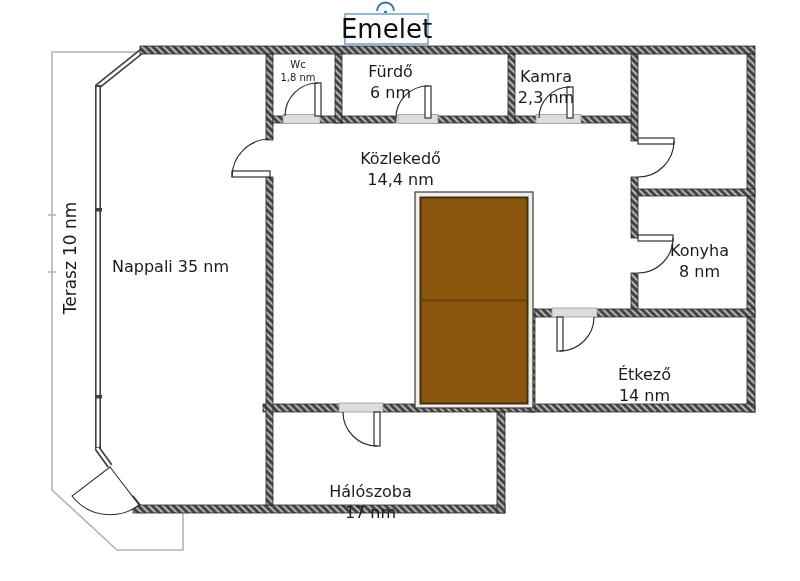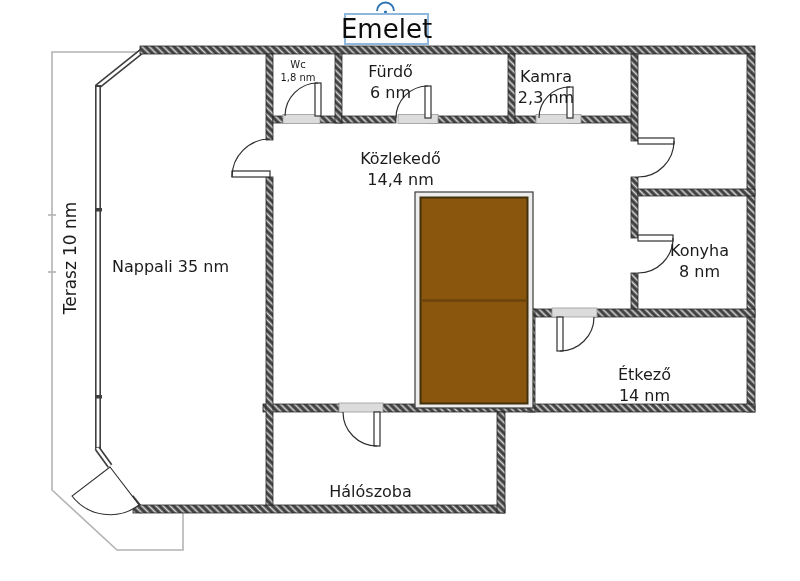--- a/index.html
+++ b/index.html
@@ -149,20 +149,21 @@
     <span>8 nm</span>
   </div>
 
   <div class="room-label" style="left:592px;top:340px;width:105px;margin-top:24px;">
     <span>Étkező</span>
     <span>14 nm</span>
   </div>
 
   <div class="room-label" style="left:313px;top:441px;width:115px;margin-top:40px;">
     <span>Hálószoba</span>
+    <span>17 nm</span>
   </div>
 
   <div class="room-label inline" style="left:100px;top:256px;width:141px;">
     <span>Nappali</span>
     <span>35 nm</span>
   </div>
 
   <div id="terasz-label">
     <span>Terasz</span>
     <span>10 nm</span>

